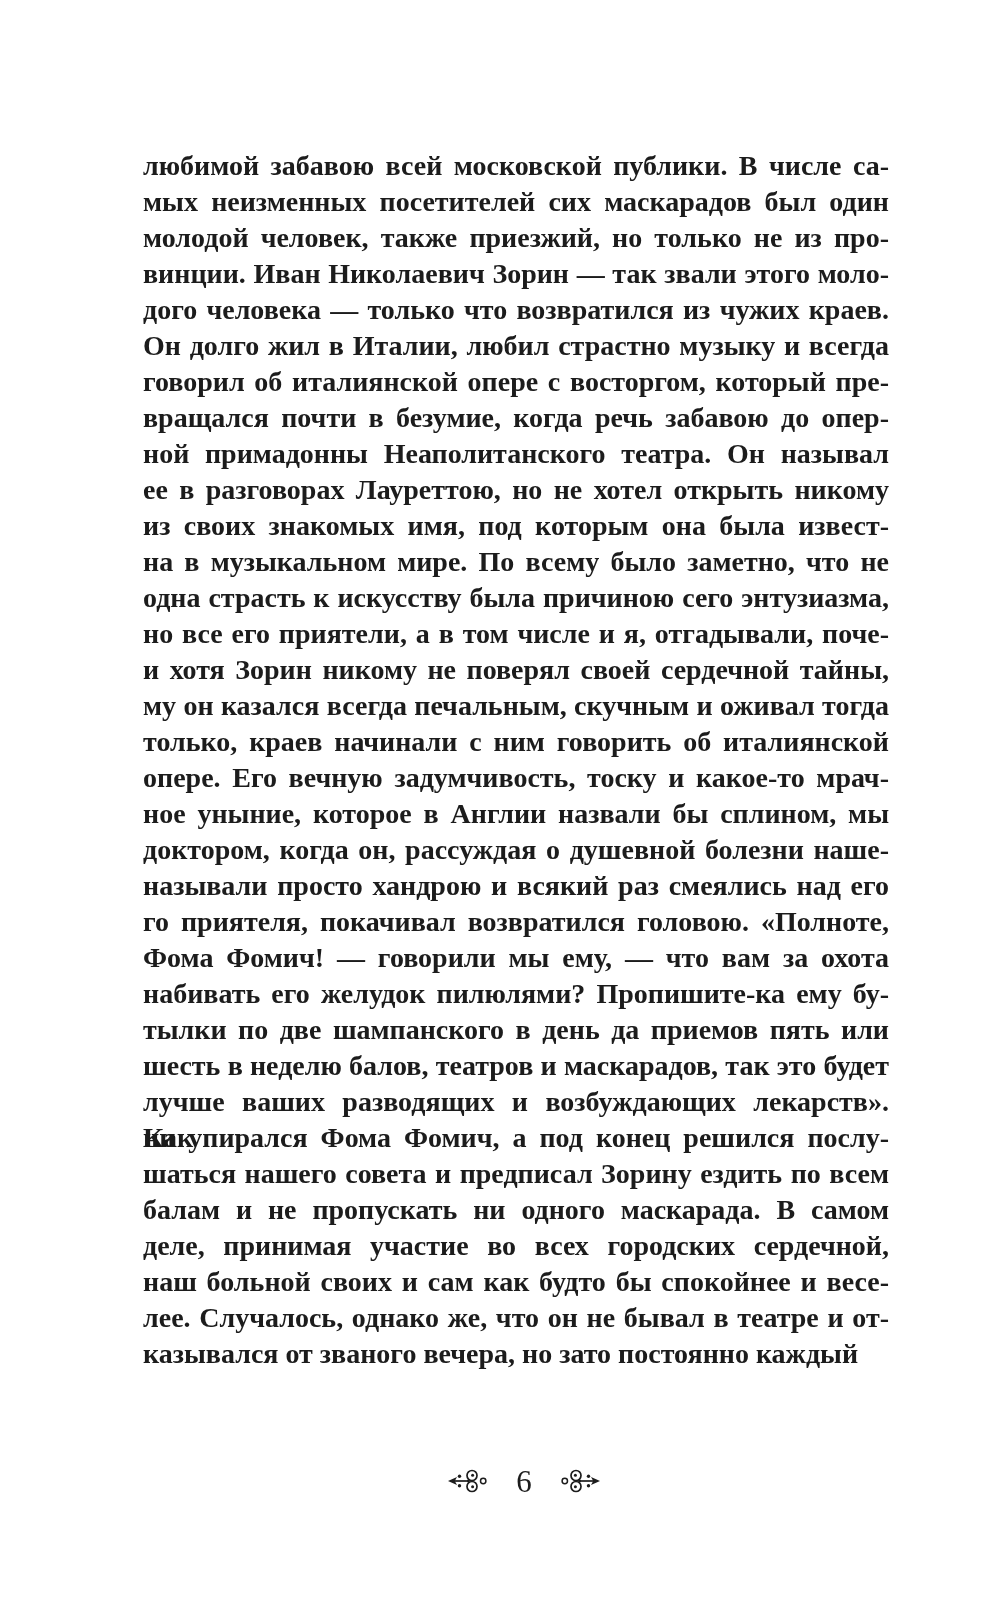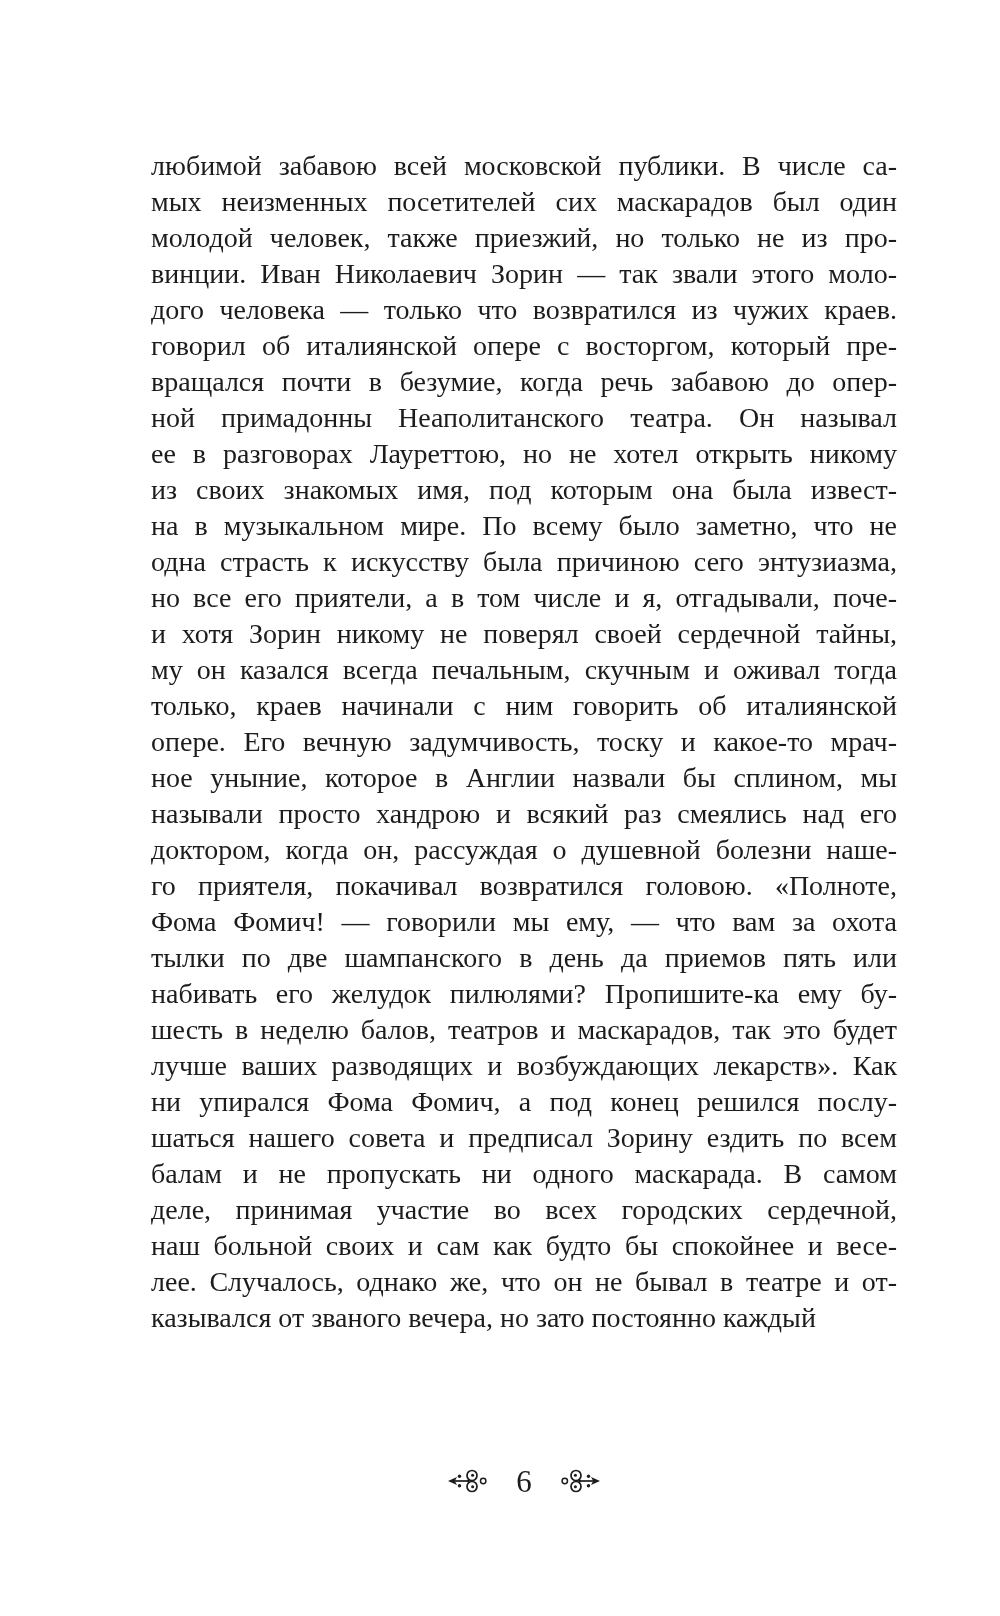--- a/index.html
+++ b/index.html
@@ -11,26 +11,27 @@
     position: relative;
     width: 1000px;
     height: 1616px;
     background: #ffffff;
     overflow: hidden;
     font-family: "Liberation Serif", serif;
     color: #1c1c1c;
   }
   .text-block {
     position: absolute;
-    left: 151px;
+    left: 143px;
     top: 148px;
     width: 746px;
     font-size: 28px;
     line-height: 36px;
     color: #1c1c1c;
+    font-weight: bold;
   }
   .text-line {
     text-align: justify;
     text-align-last: justify;
     height: 36px;
   }
   .text-line:last-child {
     text-align: justify;
     text-align-last: left;
   }
@@ -65,39 +66,40 @@
 <body>
 
 <div class="page">
 
   <div class="text-block">
       <div class="text-line">любимой забавою всей московской публики. В числе са-</div>
       <div class="text-line">мых неизменных посетителей сих маскарадов был один</div>
       <div class="text-line">молодой человек, также приезжий, но только не из про-</div>
       <div class="text-line">винции. Иван Николаевич Зорин — так звали этого моло-</div>
       <div class="text-line">дого человека — только что возвратился из чужих краев.</div>
+      <div class="text-line">Он долго жил в Италии, любил страстно музыку и всегда</div>
       <div class="text-line">говорил об италиянской опере с восторгом, который пре-</div>
       <div class="text-line">вращался почти в безумие, когда речь забавою до опер-</div>
       <div class="text-line">ной примадонны Неаполитанского театра. Он называл</div>
       <div class="text-line">ее в разговорах Лауреттою, но не хотел открыть никому</div>
       <div class="text-line">из своих знакомых имя, под которым она была извест-</div>
       <div class="text-line">на в музыкальном мире. По всему было заметно, что не</div>
       <div class="text-line">одна страсть к искусству была причиною сего энтузиазма,</div>
       <div class="text-line">но все его приятели, а в том числе и я, отгадывали, поче-</div>
       <div class="text-line">и хотя Зорин никому не поверял своей сердечной тайны,</div>
       <div class="text-line">му он казался всегда печальным, скучным и оживал тогда</div>
       <div class="text-line">только, краев начинали с ним говорить об италиянской</div>
       <div class="text-line">опере. Его вечную задумчивость, тоску и какое-то мрач-</div>
       <div class="text-line">ное уныние, которое в Англии назвали бы сплином, мы</div>
+      <div class="text-line">доктором, когда он, рассуждая о душевной болезни наше-</div>
       <div class="text-line">называли просто хандрою и всякий раз смеялись над его</div>
-      <div class="text-line">доктором, когда он, рассуждая о душевной болезни наше-</div>
       <div class="text-line">го приятеля, покачивал возвратился головою. «Полноте,</div>
       <div class="text-line">Фома Фомич! — говорили мы ему, — что вам за охота</div>
+      <div class="text-line">набивать его желудок пилюлями? Пропишите-ка ему бу-</div>
       <div class="text-line">тылки по две шампанского в день да приемов пять или</div>
-      <div class="text-line">набивать его желудок пилюлями? Пропишите-ка ему бу-</div>
       <div class="text-line">шесть в неделю балов, театров и маскарадов, так это будет</div>
       <div class="text-line">лучше ваших разводящих и возбуждающих лекарств». Как</div>
       <div class="text-line">ни упирался Фома Фомич, а под конец решился послу-</div>
       <div class="text-line">шаться нашего совета и предписал Зорину ездить по всем</div>
       <div class="text-line">балам и не пропускать ни одного маскарада. В самом</div>
       <div class="text-line">деле, принимая участие во всех городских сердечной,</div>
       <div class="text-line">наш больной своих и сам как будто бы спокойнее и весе-</div>
       <div class="text-line">лее. Случалось, однако же, что он не бывал в театре и от-</div>
       <div class="text-line">казывался от званого вечера, но зато постоянно каждый</div>
     </div>

